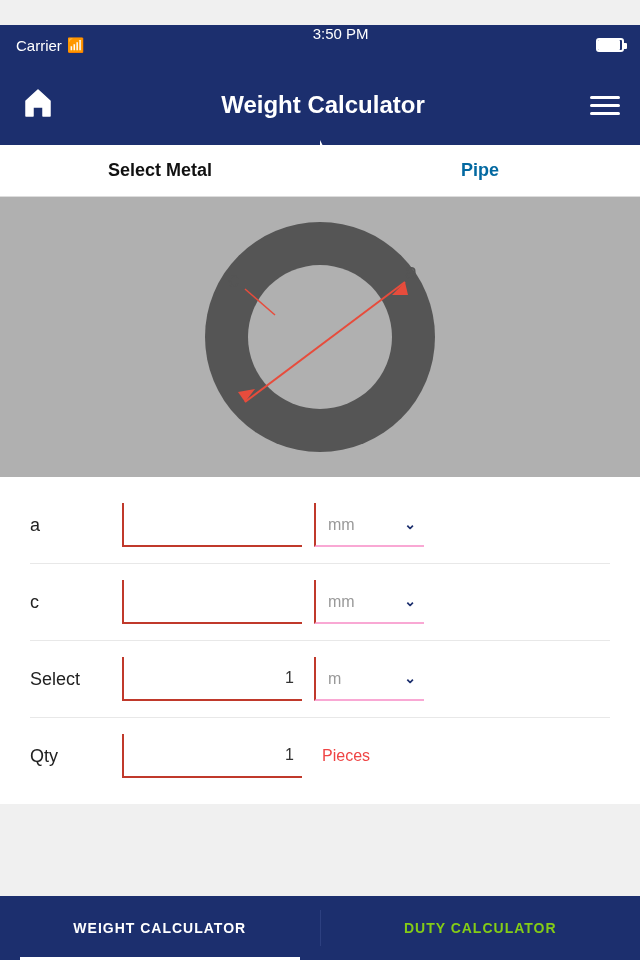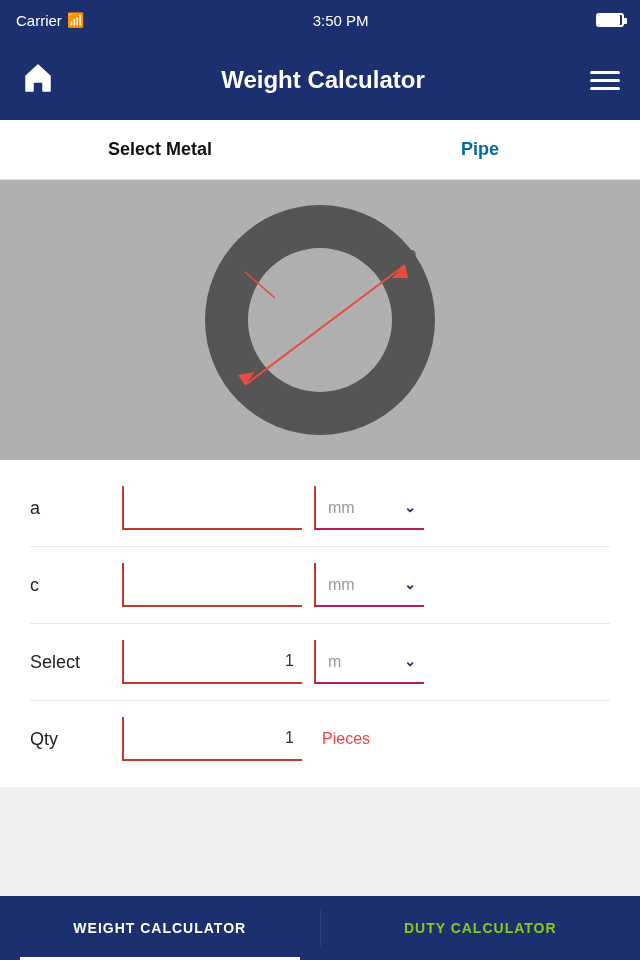--- a/index.html
+++ b/index.html
@@ -10,26 +10,26 @@
       font-family: -apple-system, 'Helvetica Neue', Arial, sans-serif;
       background: #f0f0f0;
       overflow: hidden;
     }
 
     
     .status-bar {
       height: 40px;
       background: #1c2f6e;
       display: flex;
-      align-items: center;
       justify-content: space-between;
       padding: 0 16px;
       color: white;
       font-size: 15px;
       font-weight: 500;
+      margin-top: 25px;
     }
     .status-bar .carrier { display: flex; align-items: center; gap: 6px; }
     .wifi-icon { font-size: 14px; }
     .battery-icon {
       width: 28px; height: 14px;
       border: 2px solid white;
       border-radius: 3px;
       position: relative;
       display: inline-block;
     }
@@ -73,21 +73,21 @@
     .menu-icon span {
       display: block;
       width: 30px;
       height: 3px;
       background: white;
       border-radius: 2px;
     }
 
     
     .tab-bar {
-      height: 60px;
+      height: 52px;
       background: white;
       display: flex;
       align-items: center;
       border-bottom: 1px solid #ddd;
       position: relative;
     }
     .tab-item {
       flex: 1;
       display: flex;
       align-items: center;
@@ -167,21 +167,21 @@
       color: #333;
       text-align: right;
       padding-right: 8px;
       background: transparent;
     }
 
     .unit-select-wrapper {
       position: relative;
       display: flex;
       align-items: center;
-      border-bottom: 2px solid #be185d;
+      border-bottom: 2px solid #f9a8d4;
       border-left: 2px solid #c0392b;
       height: 44px;
       width: 110px;
       background: transparent;
     }
     .unit-select {
       appearance: none;
       -webkit-appearance: none;
       background: transparent;
       border: none;

